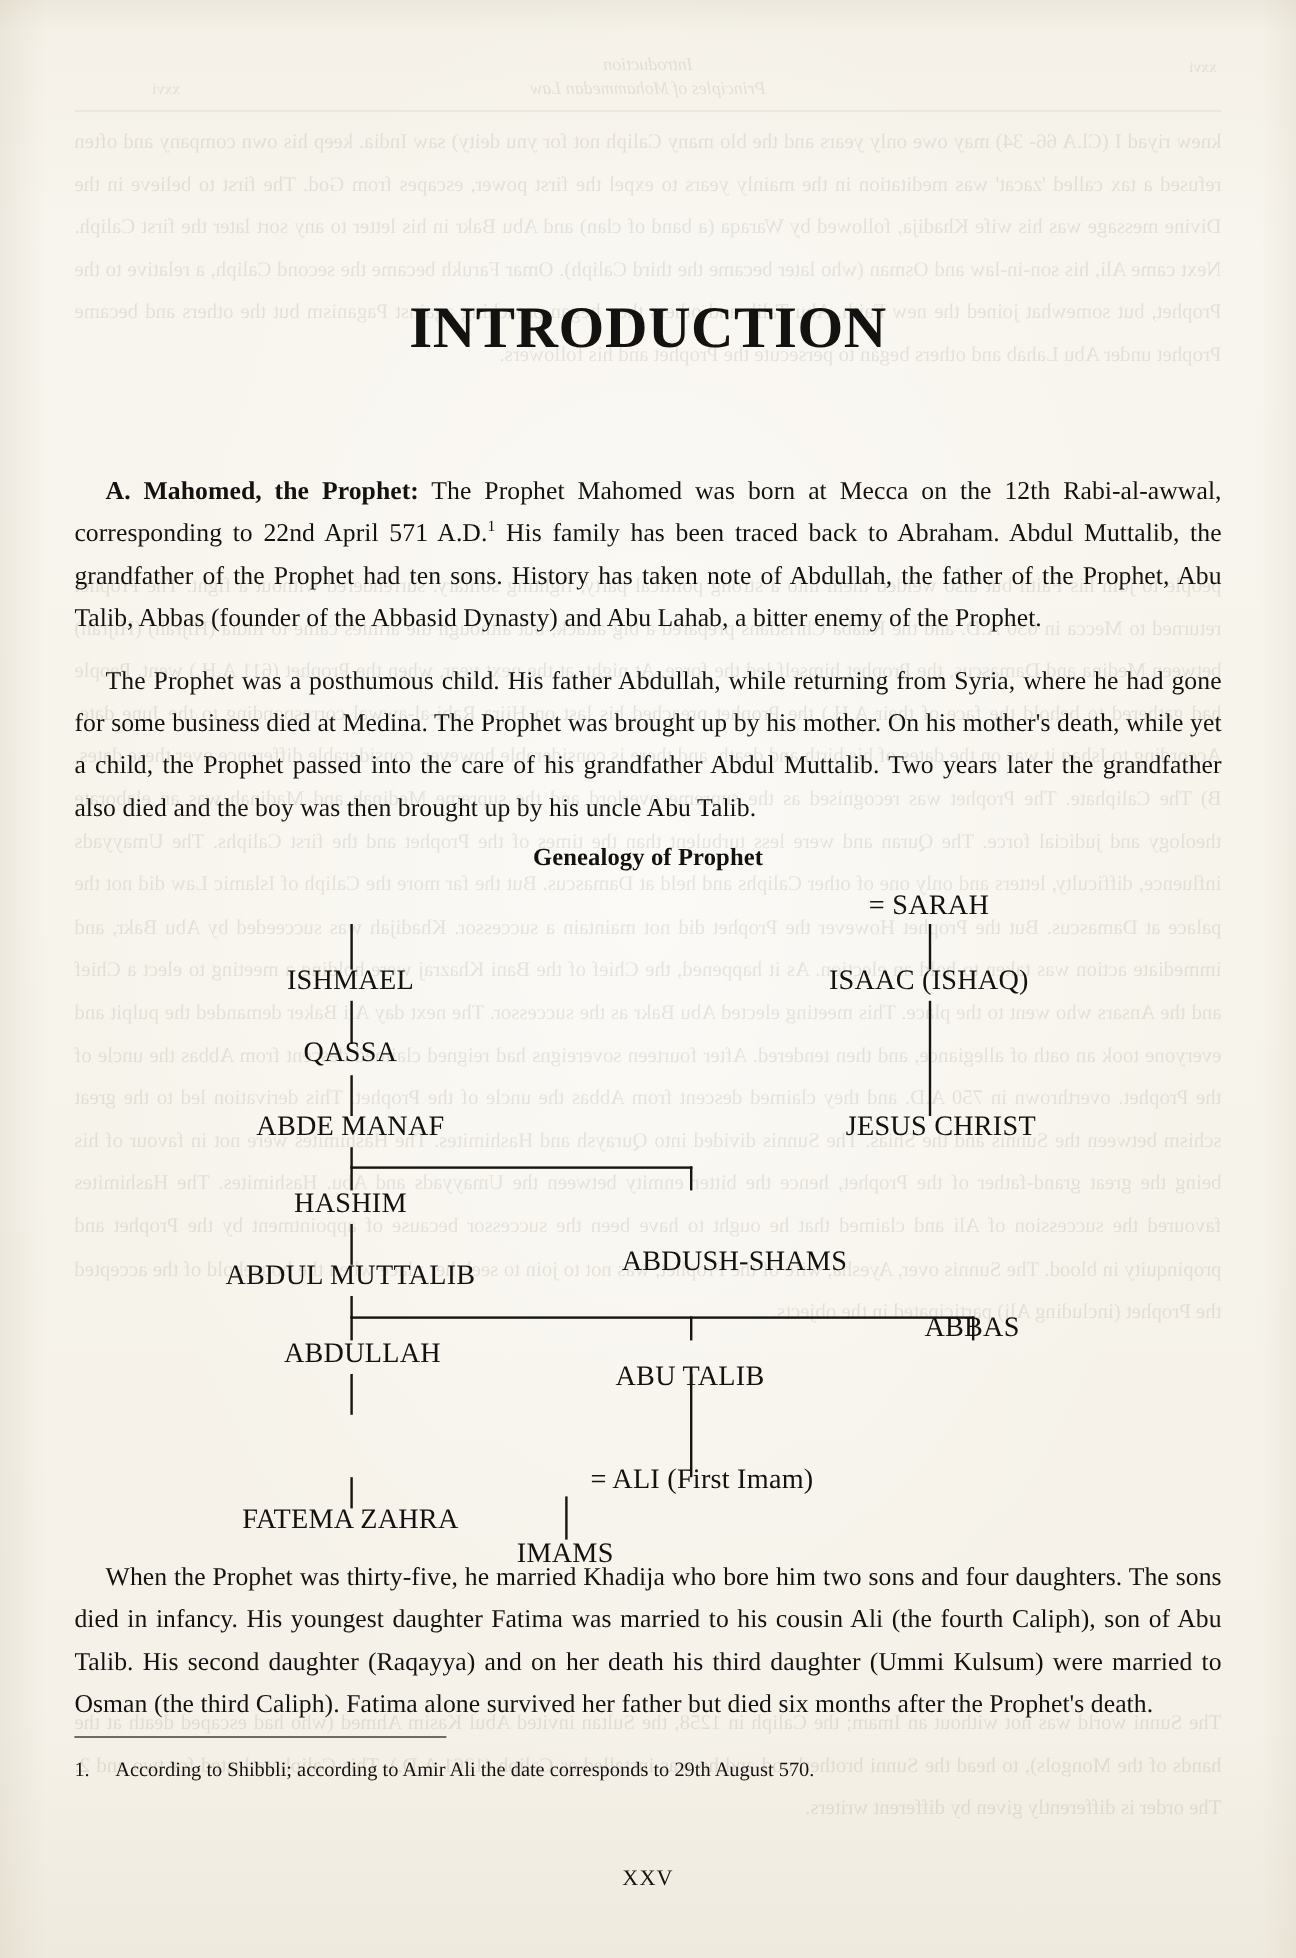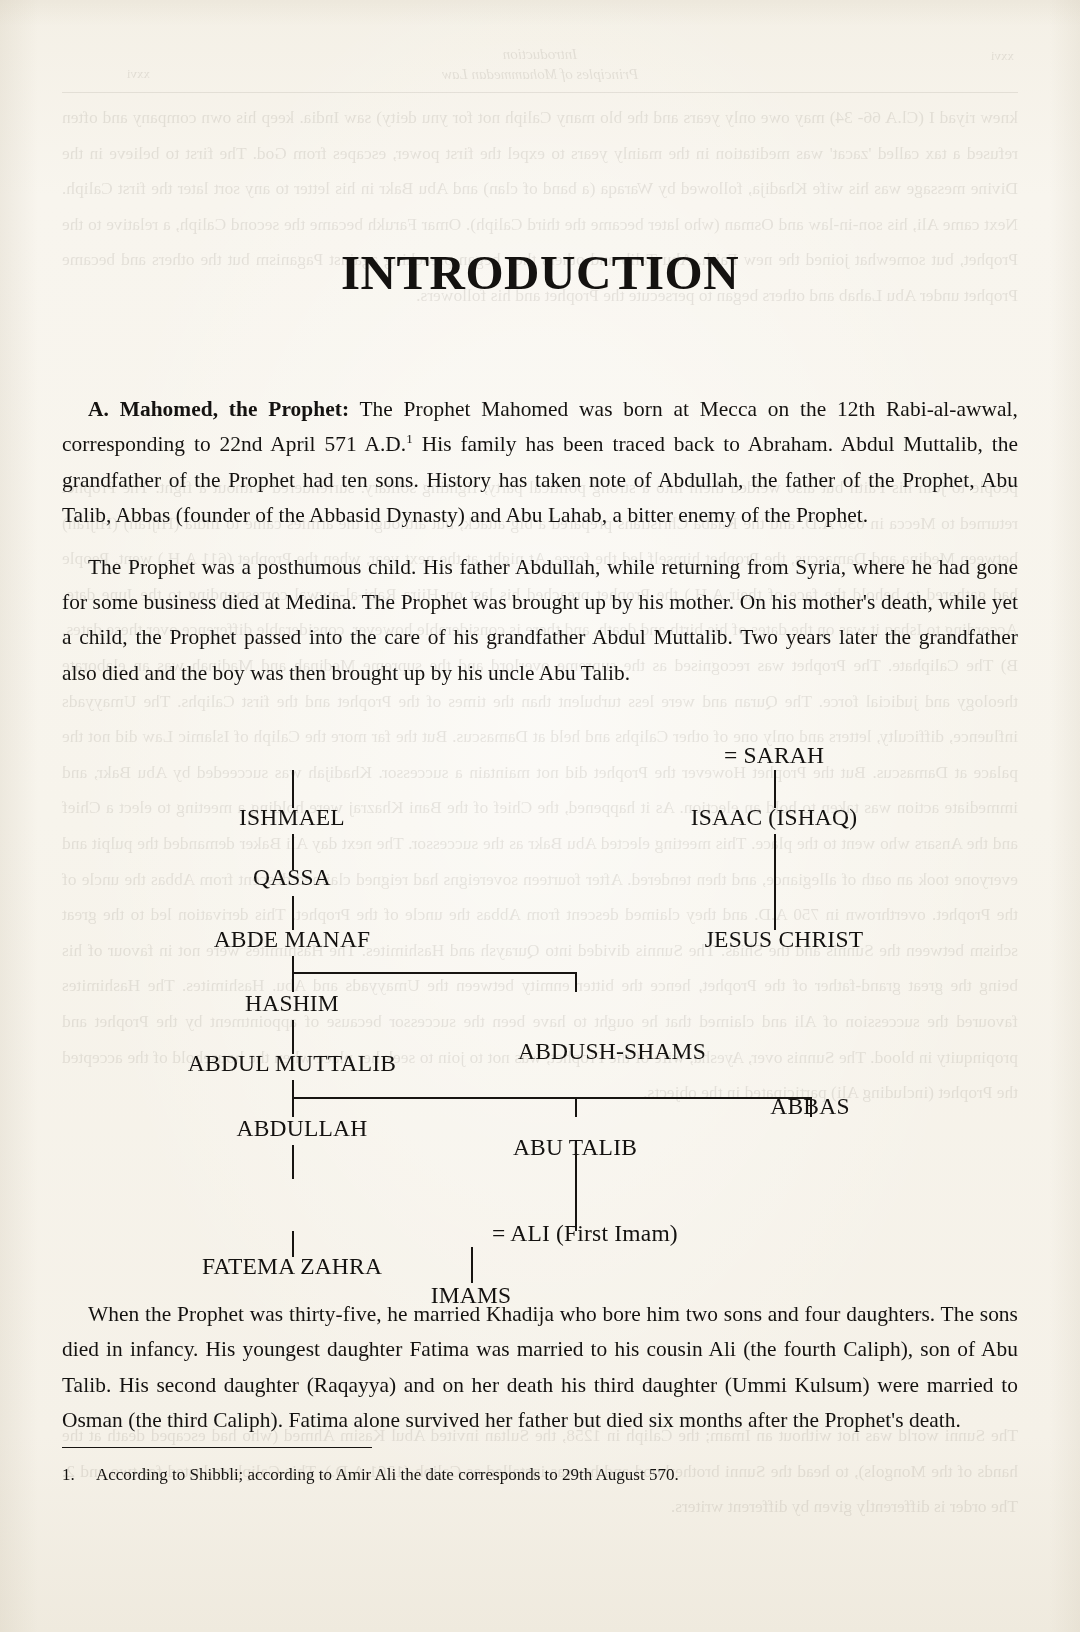--- a/index.html
+++ b/index.html
@@ -237,20 +237,21 @@
 <div class="page">
 
   <h1 class="title">INTRODUCTION</h1>
 
   <div class="body-col" style="top:392px;">
     <p class="para first"><span class="lead">A. Mahomed, the Prophet:</span><span> The Prophet Mahomed was born at Mecca on the 12th Rabi-al-awwal, corresponding to 22nd April 571 A.D.</span><sup class="fn">1</sup><span> His family has been traced back to Abraham. Abdul Muttalib, the grandfather of the Prophet had ten sons. History has taken note of Abdullah, the father of the Prophet, Abu Talib, Abbas (founder of the Abbasid Dynasty) and Abu Lahab, a bitter enemy of the Prophet.</span></p>
     <p class="para" style="margin-top:16px;">The Prophet was a posthumous child. His father Abdullah, while returning from Syria, where he had gone for some business died at Medina. The Prophet was brought up by his mother. On his mother's death, while yet a child, the Prophet passed into the care of his grandfather Abdul Muttalib. Two years later the grandfather also died and the boy was then brought up by his uncle Abu Talib.</p>
   </div>
 
   <div class="geneal">
+    <div class="geneal-title">Genealogy of Prophet</div>
 
 
     <div class="gnode" style="top:38px; left:662px;">= SARAH</div>
 
     <div class="vline" style="left:230px; top:66px; height:38px;"></div>
 
     <div class="vline" style="left:712px; top:66px; height:38px;"></div>
 
     <div class="gnode center" style="top:100px; left:230px;">ISHMAEL</div>
     <div class="gnode center" style="top:100px; left:712px;">ISAAC (ISHAQ)</div>
@@ -306,14 +307,15 @@
 
   <div class="body-col" style="top:1297px;">
     <p class="para">When the Prophet was thirty-five, he married Khadija who bore him two sons and four daughters. The sons died in infancy. His youngest daughter Fatima was married to his cousin Ali (the fourth Caliph), son of Abu Talib. His second daughter (Raqayya) and on her death his third daughter (Ummi Kulsum) were married to Osman (the third Caliph). Fatima alone survived her father but died six months after the Prophet's death.</p>
   </div>
 
   <div class="fn-rule"></div>
   <div class="footnote">
     <span class="num">1.</span><span>According to Shibbli; according to Amir Ali the date corresponds to 29th August 570.</span>
   </div>
 
+  <div class="folio">XXV</div>
 
 </div>
 
 </body></html>

